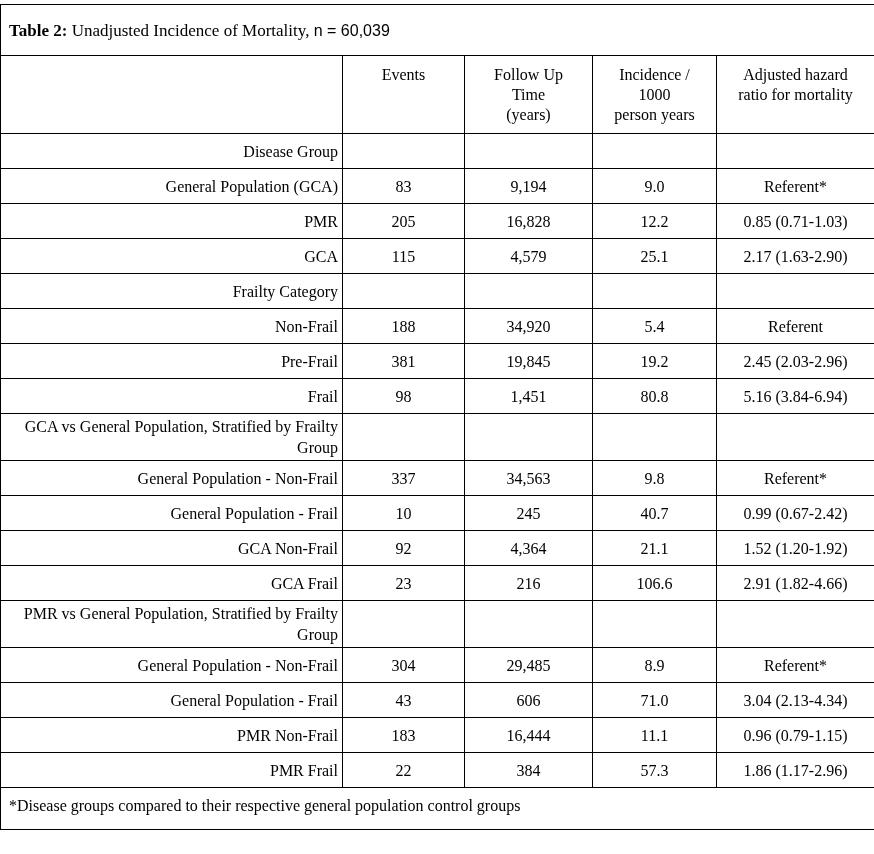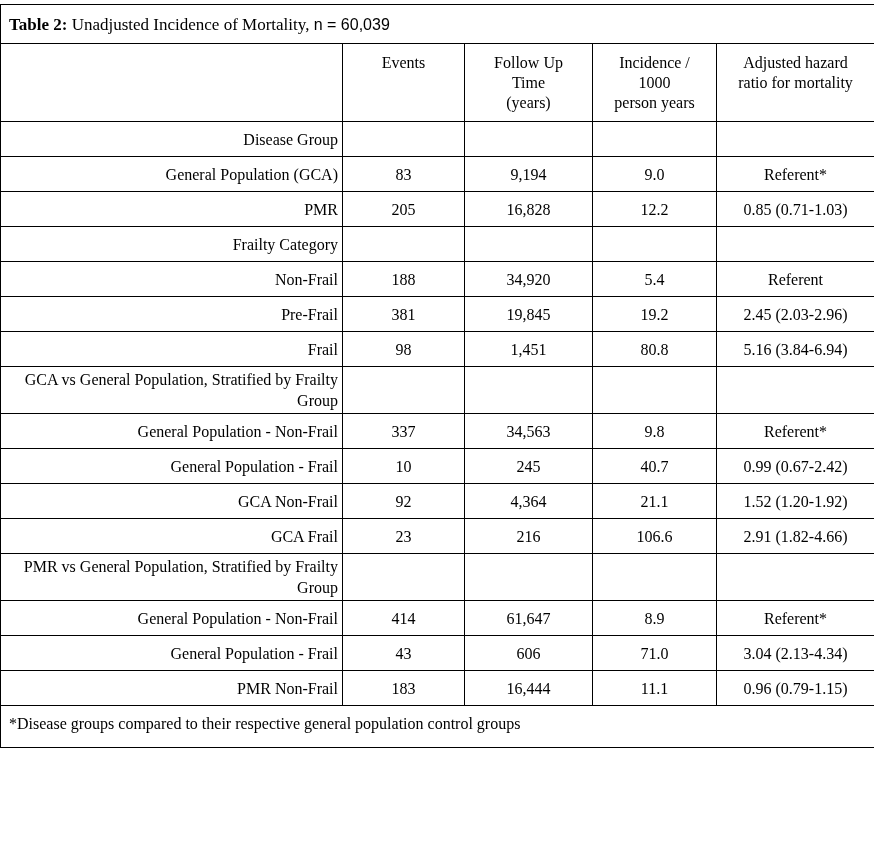--- a/index.html
+++ b/index.html
@@ -31,21 +31,21 @@
   table.t td, table.t th {
     border: 1px solid #000000;
     font-size: 16px;
     line-height: 21px;
     font-weight: normal;
     padding: 2px 4px;
     vertical-align: middle;
     overflow: hidden;
   }
 
-  tr.title-row { height: 39px; }
+  tr.title-row { height: 51px; }
   tr.title-row td {
     padding: 4px 8px;
     vertical-align: middle;
     font-size: 17px;
   }
   tr.title-row .b { font-weight: bold; }
   tr.title-row .sans { font-family: "Liberation Sans", sans-serif; font-size: 16px; }
 
   tr.header-row { height: 78px; }
   tr.header-row th {
@@ -113,20 +113,27 @@
           <td class="num">9.0</td>
           <td class="num">Referent*</td>
         </tr>
         <tr class="data-row">
           <td class="lab row-label">PMR</td>
           <td class="num">205</td>
           <td class="num">16,828</td>
           <td class="num">12.2</td>
           <td class="num">0.85 (0.71-1.03)</td>
         </tr>
+        <tr class="data-row">
+          <td class="lab row-label">GCA</td>
+          <td class="num">115</td>
+          <td class="num">4,579</td>
+          <td class="num">25.1</td>
+          <td class="num">2.17 (1.63-2.90)</td>
+        </tr>
         <tr class="section-row">
           <td class="lab section-label">Frailty Category</td>
           <td></td>
           <td></td>
           <td></td>
           <td></td>
         </tr>
         <tr class="data-row">
           <td class="lab row-label">Non-Frail</td>
           <td class="num">188</td>
@@ -185,37 +192,44 @@
         </tr>
         <tr class="section-row">
           <td class="lab section-label">PMR vs General Population, Stratified by Frailty Group</td>
           <td></td>
           <td></td>
           <td></td>
           <td></td>
         </tr>
         <tr class="data-row">
           <td class="lab row-label">General Population - Non-Frail</td>
-          <td class="num">414</td>
-          <td class="num">61,647</td>
+          <td class="num">304</td>
+          <td class="num">29,485</td>
           <td class="num">8.9</td>
           <td class="num">Referent*</td>
         </tr>
         <tr class="data-row">
           <td class="lab row-label">General Population - Frail</td>
           <td class="num">43</td>
           <td class="num">606</td>
           <td class="num">71.0</td>
           <td class="num">3.04 (2.13-4.34)</td>
         </tr>
         <tr class="data-row">
           <td class="lab row-label">PMR Non-Frail</td>
           <td class="num">183</td>
           <td class="num">16,444</td>
           <td class="num">11.1</td>
           <td class="num">0.96 (0.79-1.15)</td>
+        </tr>
+        <tr class="data-row">
+          <td class="lab row-label">PMR Frail</td>
+          <td class="num">22</td>
+          <td class="num">384</td>
+          <td class="num">57.3</td>
+          <td class="num">1.86 (1.17-2.96)</td>
         </tr>
         <tr class="footnote-row">
         <td colspan="5">*Disease groups compared to their respective general population control groups</td>
       </tr>
     </tbody>
   </table>
 </div>
 
 </body></html>

